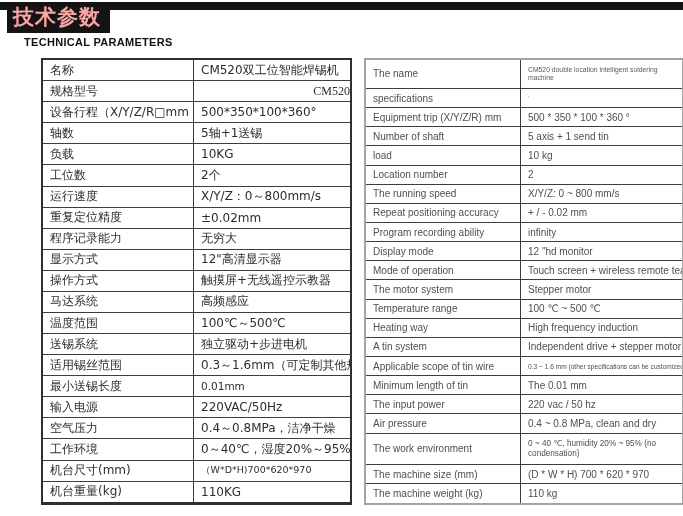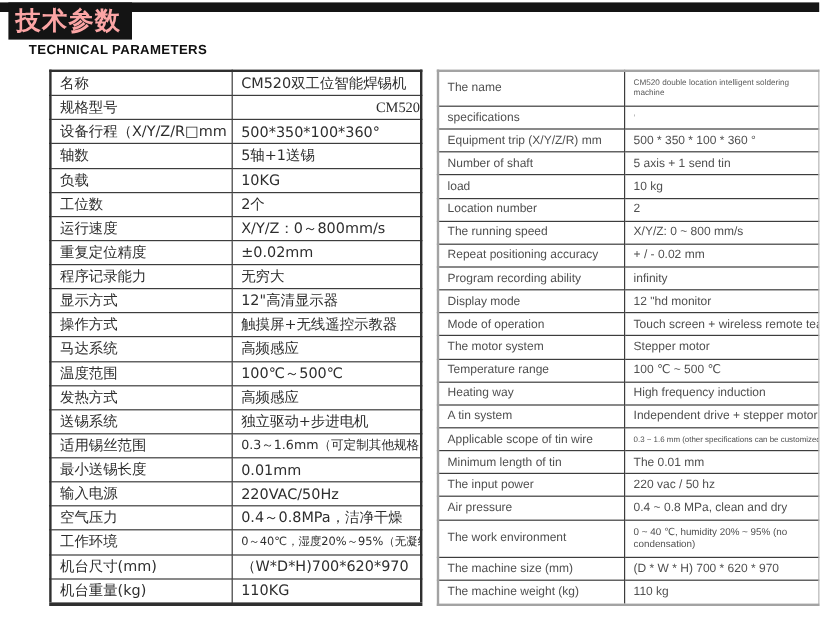--- a/index.html
+++ b/index.html
@@ -95,24 +95,20 @@
         </tr>
         <tr>
           <td class="label-cell">马达系统</td>
           <td class="value-cell">高频感应</td>
         </tr>
         <tr>
           <td class="label-cell">温度范围</td>
           <td class="value-cell">100℃～500℃</td>
         </tr>
         <tr>
-          <td class="label-cell">发热方式</td>
-          <td class="value-cell">高频感应</td>
-        </tr>
-        <tr>
           <td class="label-cell">送锡系统</td>
           <td class="value-cell">独立驱动+步进电机</td>
         </tr>
         <tr>
           <td class="label-cell">适用锡丝范围</td>
           <td class="value-cell">0.3～1.6mm（可定制其他规格）</td>
         </tr>
         <tr>
           <td class="label-cell">最小送锡长度</td>
           <td class="value-cell">0.01mm</td>

